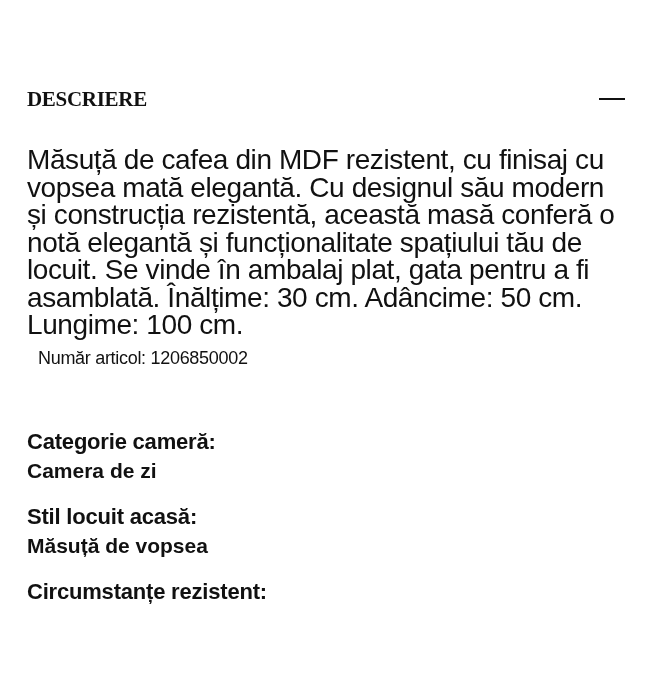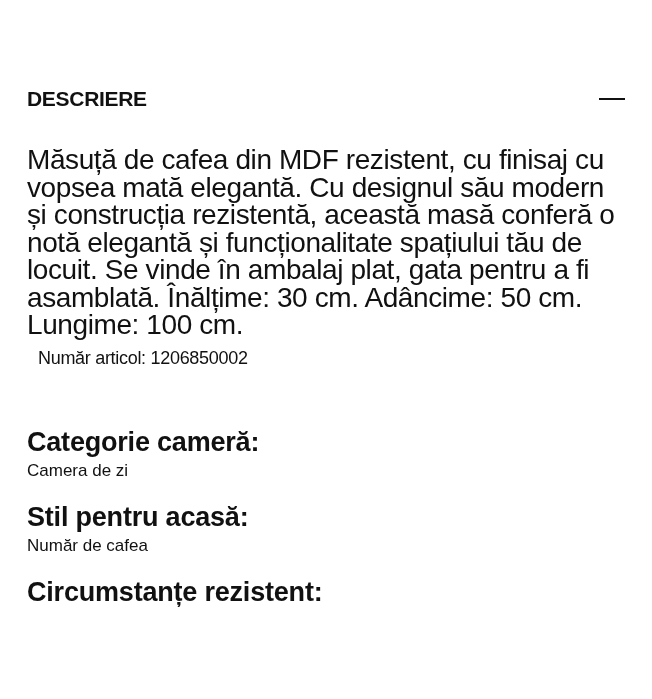--- a/index.html
+++ b/index.html
@@ -1,26 +1,26 @@
 <!DOCTYPE html>
 <html><head>
 <meta charset="utf-8">
 <style>
   html, body { margin:0; padding:0; background:#ffffff; }
   body { width:652px; height:699px; overflow:hidden; position:relative; font-family:"Liberation Sans", sans-serif; color:#111111; }
   .section-header { position:absolute; left:27px; top:84px; right:27px; height:30px; display:flex; align-items:center; justify-content:space-between; }
-  .section-title { font-weight:bold; font-size:21px; letter-spacing:-0.3px; color:#111; }
+  .section-title { font-weight:bold; font-size:21px; letter-spacing:-0.3px; color:#111;font-family:Liberation Serif, serif; }
   .collapse-btn { width:30px; height:24px; display:flex; align-items:center; justify-content:flex-end; cursor:pointer; }
   .collapse-btn .bar { width:26px; height:2.5px; background:#111; }
   .desc { position:absolute; left:27px; top:146px; width:600px; font-size:28px; line-height:27.5px; letter-spacing:-0.4px; color:#111; }
   .article { position:absolute; left:27px; top:348px; font-size:18px; letter-spacing:-0.3px; color:#111;margin-left:11px; }
   .attrs { position:absolute; left:27px; top:428px; width:600px; }
   .attr { margin-bottom:17px; }
-  .attr-label { font-weight:bold; font-size:27px; line-height:28px; letter-spacing:-0.2px; }
-  .attr-value { font-size:17px; line-height:30px; letter-spacing:0px; }
+  .attr-label { font-weight:bold; font-size:22px; line-height:28px; letter-spacing:-0.2px; }
+  .attr-value { font-size:21px; line-height:30px; letter-spacing:0px;font-weight:bold; }
 </style>
 </head>
 <body>
 
 <div class="section-header">
   <span class="section-title">DESCRIERE</span>
   <span class="collapse-btn">
     <span class="bar"></span>
   </span>
 </div>
@@ -28,21 +28,21 @@
 <div class="desc">Măsuță de cafea din MDF rezistent, cu finisaj cu vopsea mată elegantă. Cu designul său modern și construcția rezistentă, această masă conferă o notă elegantă și funcționalitate spațiului tău de locuit. Se vinde în ambalaj plat, gata pentru a fi asamblată. Înălțime: 30 cm. Adâncime: 50 cm. Lungime: 100 cm.</div>
 
 <div class="article">Număr articol: 1206850002</div>
 
 <div class="attrs">
   <div class="attr">
     <div class="attr-label">Categorie cameră:</div>
     <div class="attr-value">Camera de zi</div>
   </div>
   <div class="attr">
-    <div class="attr-label">Stil pentru acasă:</div>
-    <div class="attr-value">Număr de cafea</div>
+    <div class="attr-label">Stil locuit acasă:</div>
+    <div class="attr-value">Măsuță de vopsea</div>
   </div>
   <div class="attr">
   </div>
   <div class="attr">
     <div class="attr-label">Circumstanțe rezistent:</div>
   </div>
 </div>
 
 </body></html>

